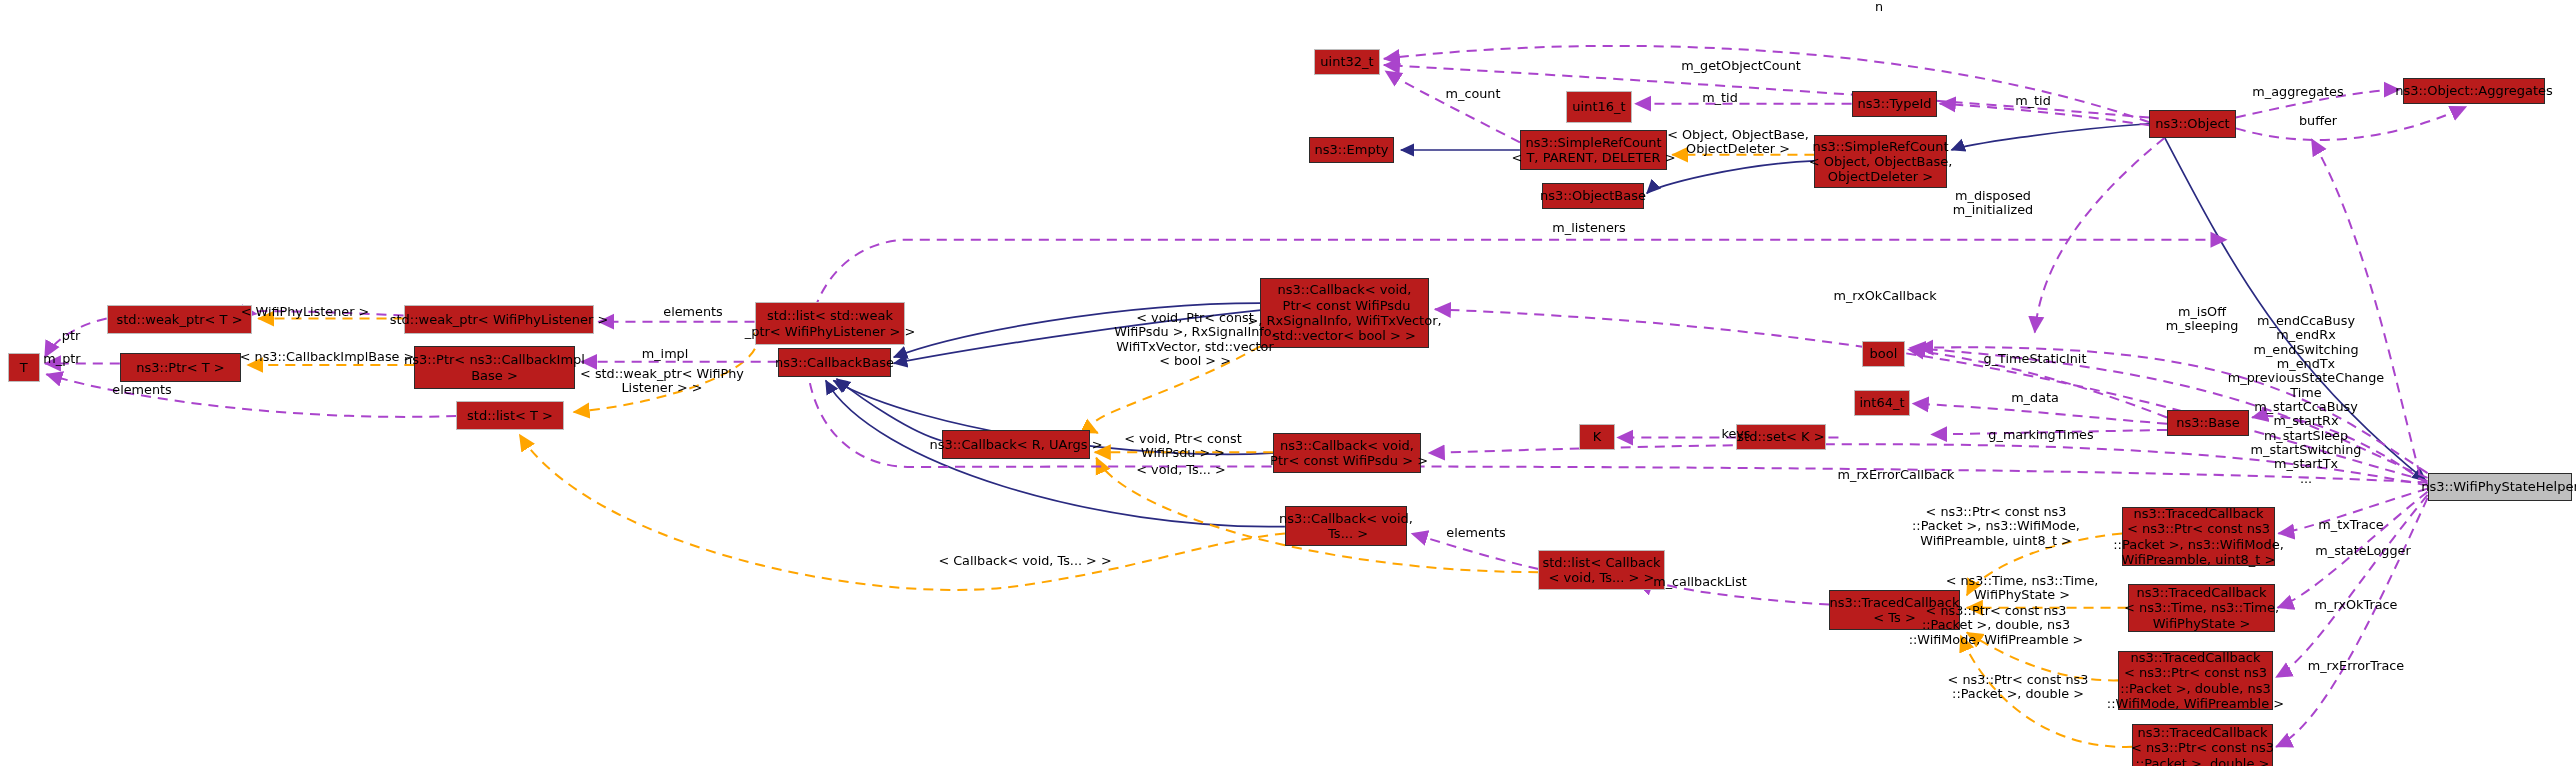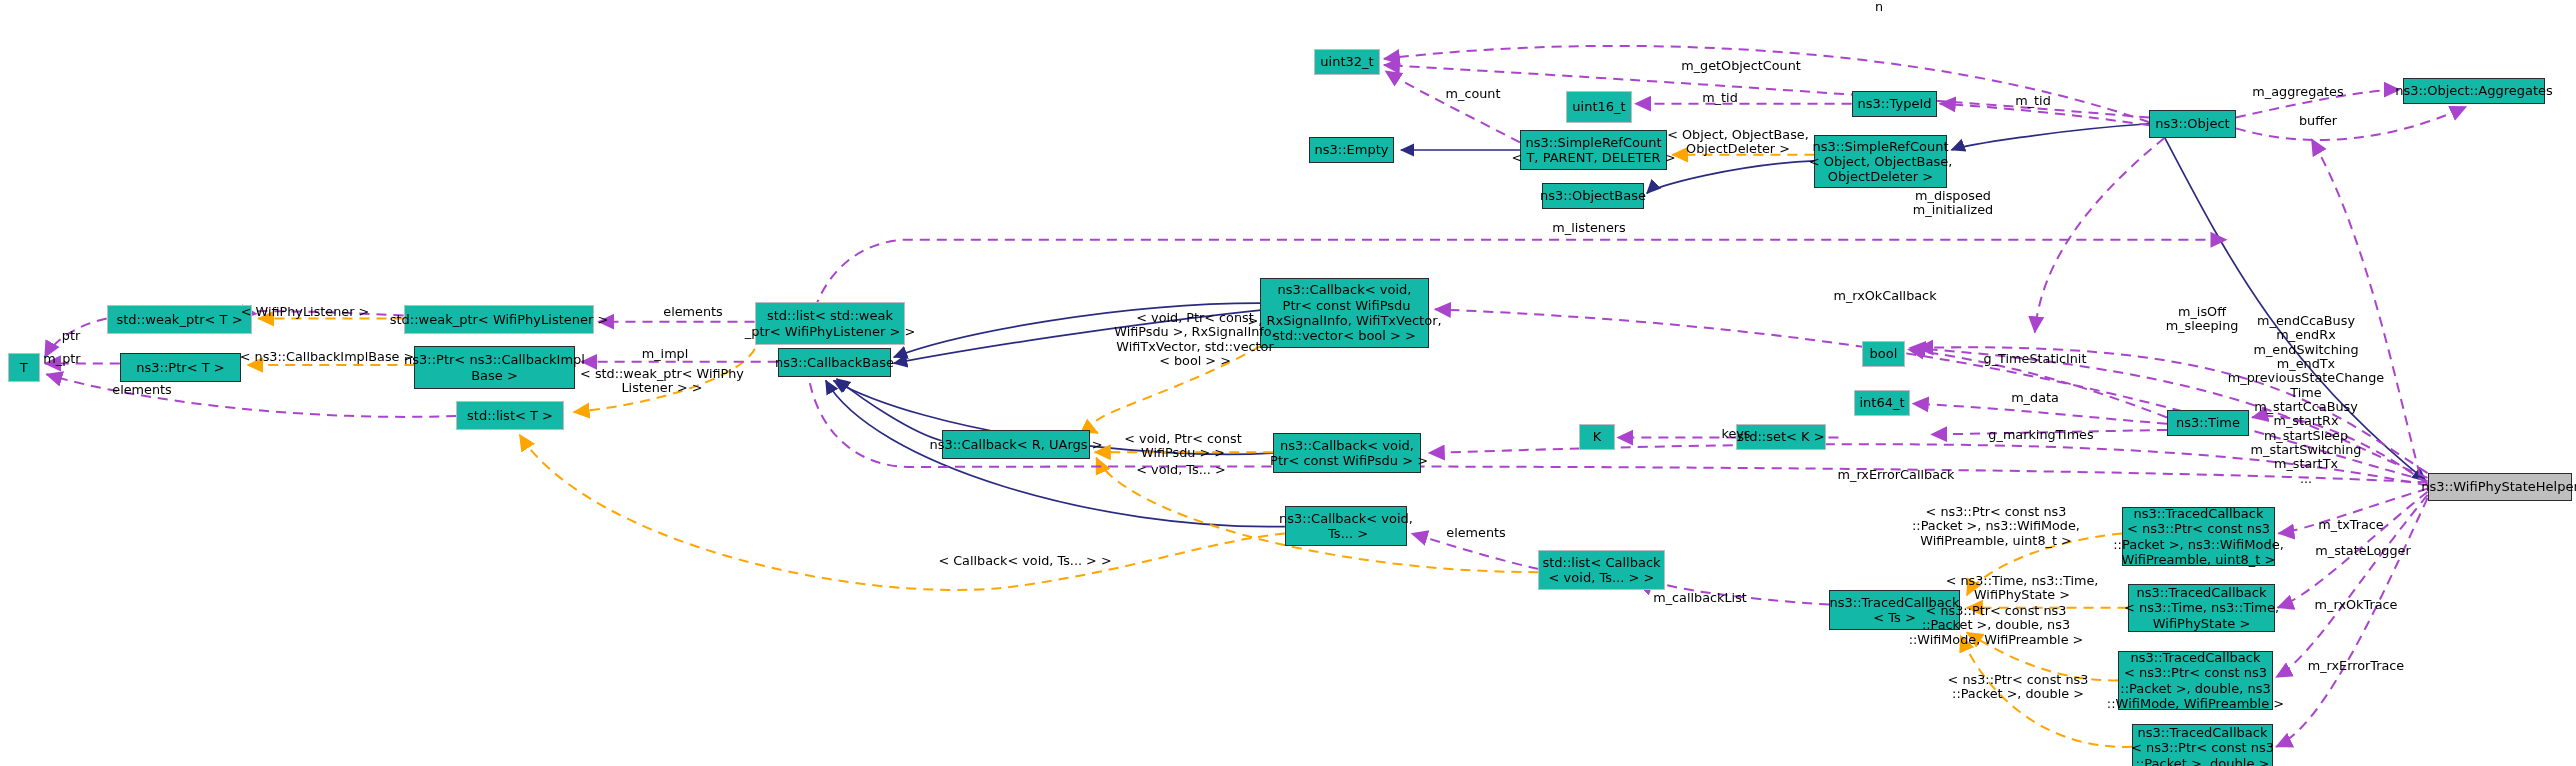--- a/index.html
+++ b/index.html
@@ -1,20 +1,20 @@
 <!DOCTYPE html>
 <html style="font-size:12.4px"><head>
 <meta charset="utf-8">
 <style>
   html,body{margin:0;padding:0;background:#ffffff;}
   #canvas{position:relative;width:2576px;height:767px;background:#ffffff;
           font-family:"DejaVu Sans","Liberation Sans",sans-serif;overflow:hidden;}
   svg.edges{position:absolute;left:0;top:0;width:2576px;height:767px;pointer-events:none;}
   .node{position:absolute;box-sizing:border-box;display:flex;align-items:center;
-        justify-content:center;text-align:center;background:#14b8a6;
+        justify-content:center;text-align:center;background:#b91c1c;
         font-size:13px;line-height:1.18;color:#000;padding:1.5px 4.6px;white-space:pre;}
   .node.solid{border:1.5px solid #2b2b2b;}
   .node.faint{border:0.8px solid #bdbdbd;}
   .node.target{border:1.5px solid #2b2b2b;background:#bfbfbf;}
   .elabel{position:absolute;font-size:12.8px;color:#000;text-align:center;
           line-height:1.12;white-space:pre;transform:translate(-50%,-50%);}
 </style>
 </head>
 <body>
 
@@ -126,21 +126,21 @@
       <div class="node solid" style="left: 1542px; top: 183px; width: 102px; height: 26px;">ns3::ObjectBase</div>
       <div class="node solid" style="left: 1814px; top: 135px; width: 133px; height: 53px;">ns3::SimpleRefCount
 &lt; Object, ObjectBase,
 ObjectDeleter &gt;</div>
       <div class="node solid" style="left: 2149px; top: 110px; width: 87px; height: 28px;">ns3::Object</div>
       <div class="node solid" style="left: 2403px; top: 78px; width: 142px; height: 26px;">ns3::Object::Aggregates</div>
       <div class="node faint" style="left: 1862px; top: 341px; width: 43px; height: 26px;">bool</div>
       <div class="node faint" style="left: 1854px; top: 390px; width: 56px; height: 26px;">int64_t</div>
       <div class="node faint" style="left: 1579px; top: 424px; width: 36px; height: 26px;">K</div>
       <div class="node faint" style="left: 1736px; top: 424px; width: 90px; height: 26px;">std::set&lt; K &gt;</div>
-      <div class="node solid" style="left: 2167px; top: 410px; width: 82px; height: 26px;">ns3::Time</div>
+      <div class="node solid" style="left: 2167px; top: 410px; width: 82px; height: 26px;">ns3::Base</div>
       <div class="node solid" style="left: 1829px; top: 590px; width: 131px; height: 40px;">ns3::TracedCallback
 &lt; Ts &gt;</div>
       <div class="node solid" style="left: 2122px; top: 507px; width: 153px; height: 59px;">ns3::TracedCallback
 &lt; ns3::Ptr&lt; const ns3
 ::Packet &gt;, ns3::WifiMode,
 WifiPreamble, uint8_t &gt;</div>
       <div class="node solid" style="left: 2128px; top: 584px; width: 147px; height: 48px;">ns3::TracedCallback
 &lt; ns3::Time, ns3::Time,
 WifiPhyState &gt;</div>
       <div class="node solid" style="left: 2118px; top: 651px; width: 155px; height: 59px;">ns3::TracedCallback
@@ -155,21 +155,21 @@
   <div id="labels">
       <div class="elabel" style="left: 1879px; top: 7px;">n</div>
       <div class="elabel" style="left: 1741px; top: 66px;">m_getObjectCount</div>
       <div class="elabel" style="left: 1473px; top: 94px;">m_count</div>
       <div class="elabel" style="left: 1720px; top: 98px;">m_tid</div>
       <div class="elabel" style="left: 2033px; top: 101px;">m_tid</div>
       <div class="elabel" style="left: 2298px; top: 92px;">m_aggregates</div>
       <div class="elabel" style="left: 2318px; top: 121px;">buffer</div>
       <div class="elabel" style="left: 1738px; top: 142px;">&lt; Object, ObjectBase,
 ObjectDeleter &gt;</div>
-      <div class="elabel" style="left: 1953px; top: 203px;">m_disposed
+      <div class="elabel" style="left: 1993px; top: 203px;">m_disposed
 m_initialized</div>
       <div class="elabel" style="left: 1589px; top: 228px;">m_listeners</div>
       <div class="elabel" style="left: 1885px; top: 296px;">m_rxOkCallback</div>
       <div class="elabel" style="left: 2202px; top: 319px;">m_isOff
 m_sleeping</div>
       <div class="elabel" style="left: 693px; top: 312px;">elements</div>
       <div class="elabel" style="left: 305px; top: 312px;">&lt; WifiPhyListener &gt;</div>
       <div class="elabel" style="left: 71px; top: 336px;">ptr</div>
       <div class="elabel" style="left: 327px; top: 357px;">&lt; ns3::CallbackImplBase &gt;</div>
       <div class="elabel" style="left: 62px; top: 359px;">m_ptr</div>
@@ -202,21 +202,21 @@
       <div class="elabel" style="left: 1896px; top: 475px;">m_rxErrorCallback</div>
       <div class="elabel" style="left: 1181px; top: 470px;">&lt; void, Ts... &gt;</div>
       <div class="elabel" style="left: 1476px; top: 533px;">elements</div>
       <div class="elabel" style="left: 2351px; top: 525px;">m_txTrace</div>
       <div class="elabel" style="left: 1996px; top: 526px;">&lt; ns3::Ptr&lt; const ns3
 ::Packet &gt;, ns3::WifiMode,
 WifiPreamble, uint8_t &gt;</div>
       <div class="elabel" style="left: 2363px; top: 551px;">m_stateLogger</div>
       <div class="elabel" style="left: 2022px; top: 588px;">&lt; ns3::Time, ns3::Time,
 WifiPhyState &gt;</div>
-      <div class="elabel" style="left: 1700px; top: 598px; text-align: center;">m_callbackList</div>
+      <div class="elabel" style="left: 1700px; top: 582px; text-align: center;">m_callbackList</div>
       <div class="elabel" style="left: 1025px; top: 561px;">&lt; Callback&lt; void, Ts... &gt; &gt;</div>
       <div class="elabel" style="left: 1996px; top: 625px;">&lt; ns3::Ptr&lt; const ns3
 ::Packet &gt;, double, ns3
 ::WifiMode, WifiPreamble &gt;</div>
       <div class="elabel" style="left: 2356px; top: 605px;">m_rxOkTrace</div>
       <div class="elabel" style="left: 2018px; top: 687px;">&lt; ns3::Ptr&lt; const ns3
 ::Packet &gt;, double &gt;</div>
       <div class="elabel" style="left: 2356px; top: 666px;">m_rxErrorTrace</div>
     </div>
 

